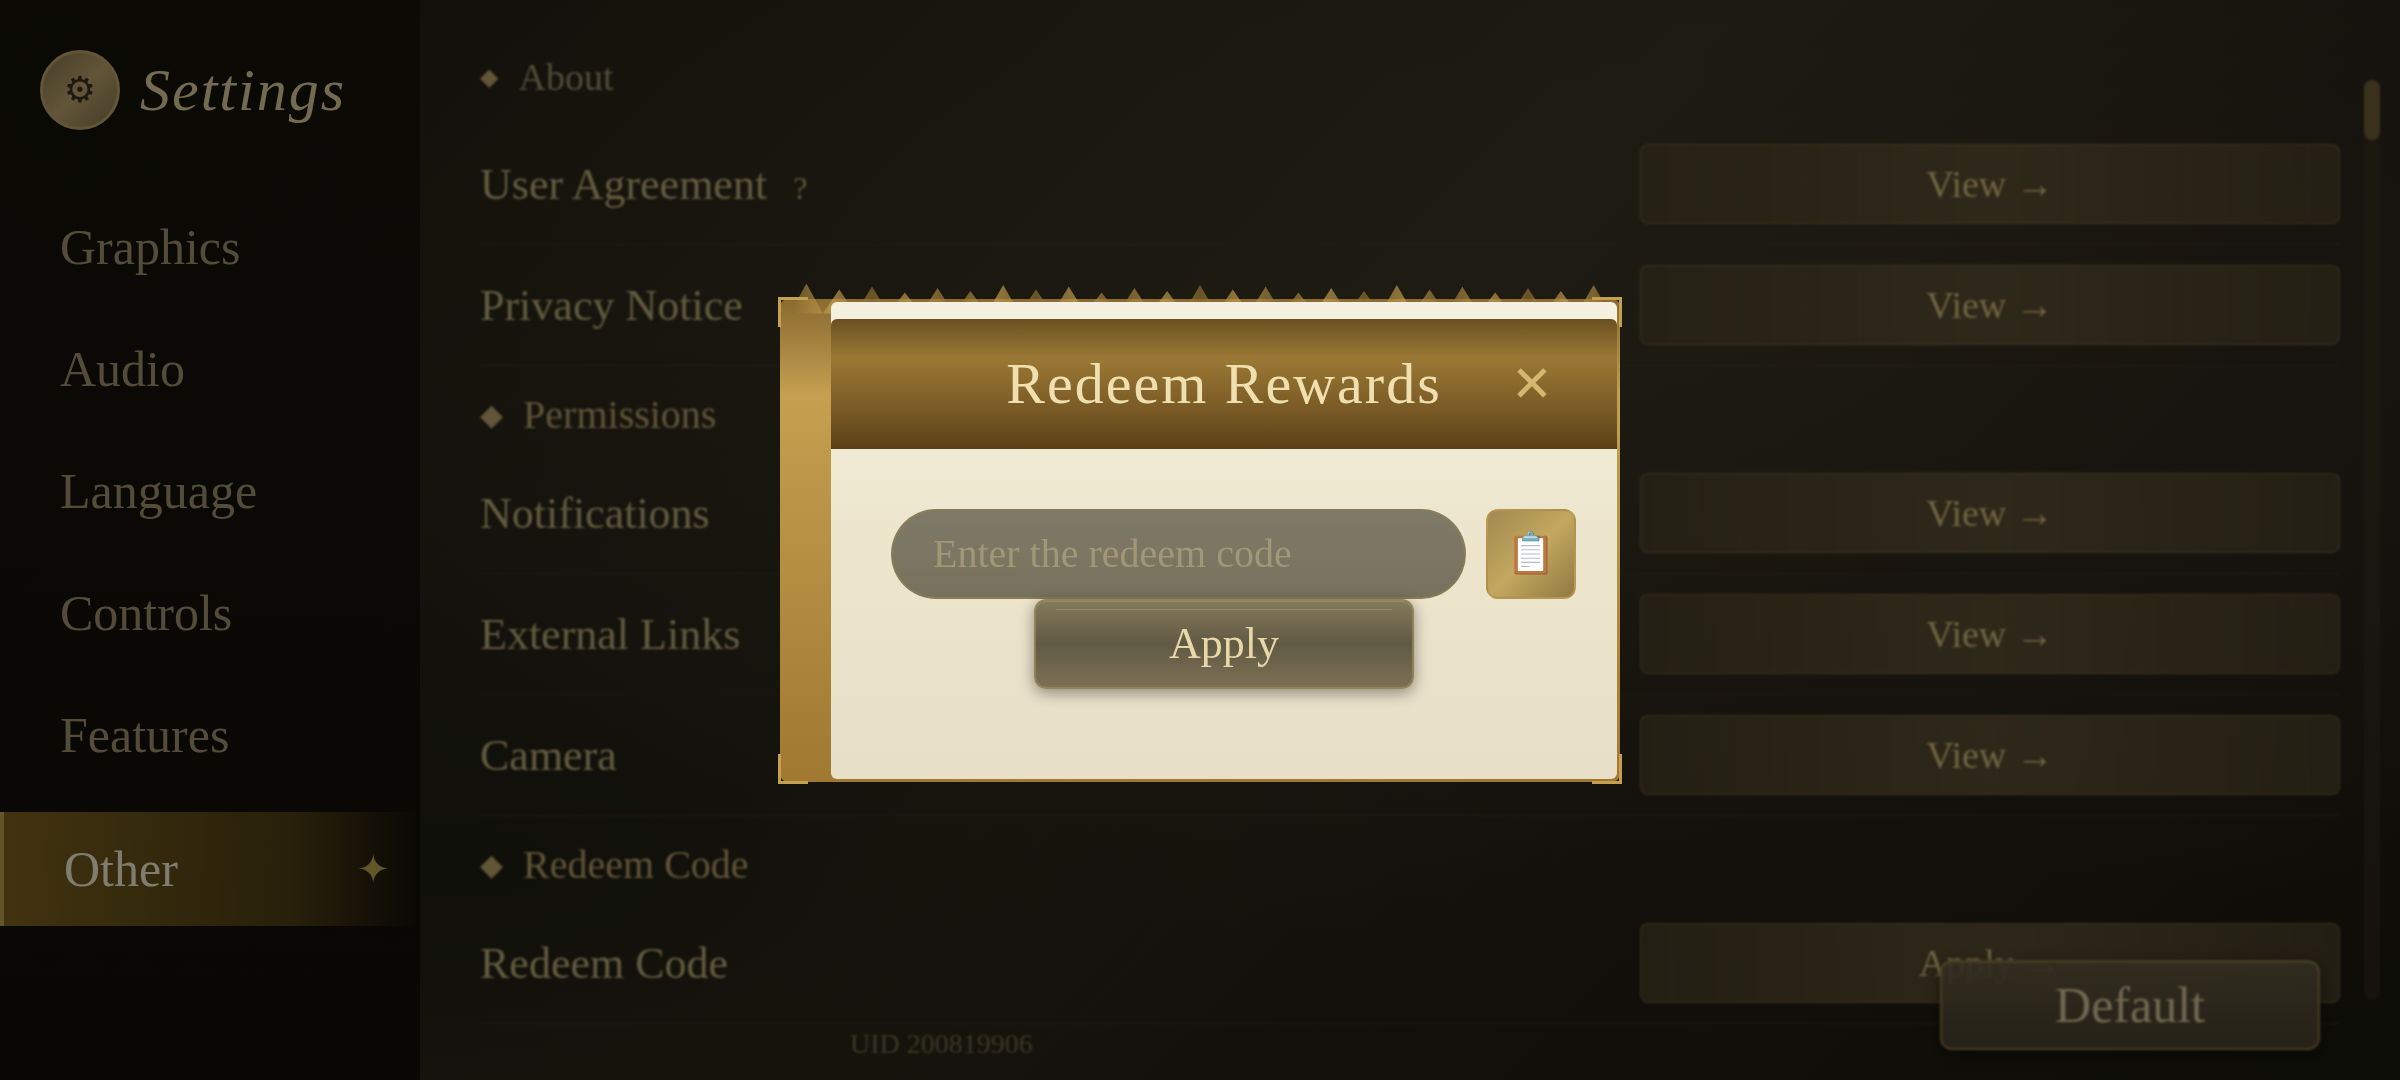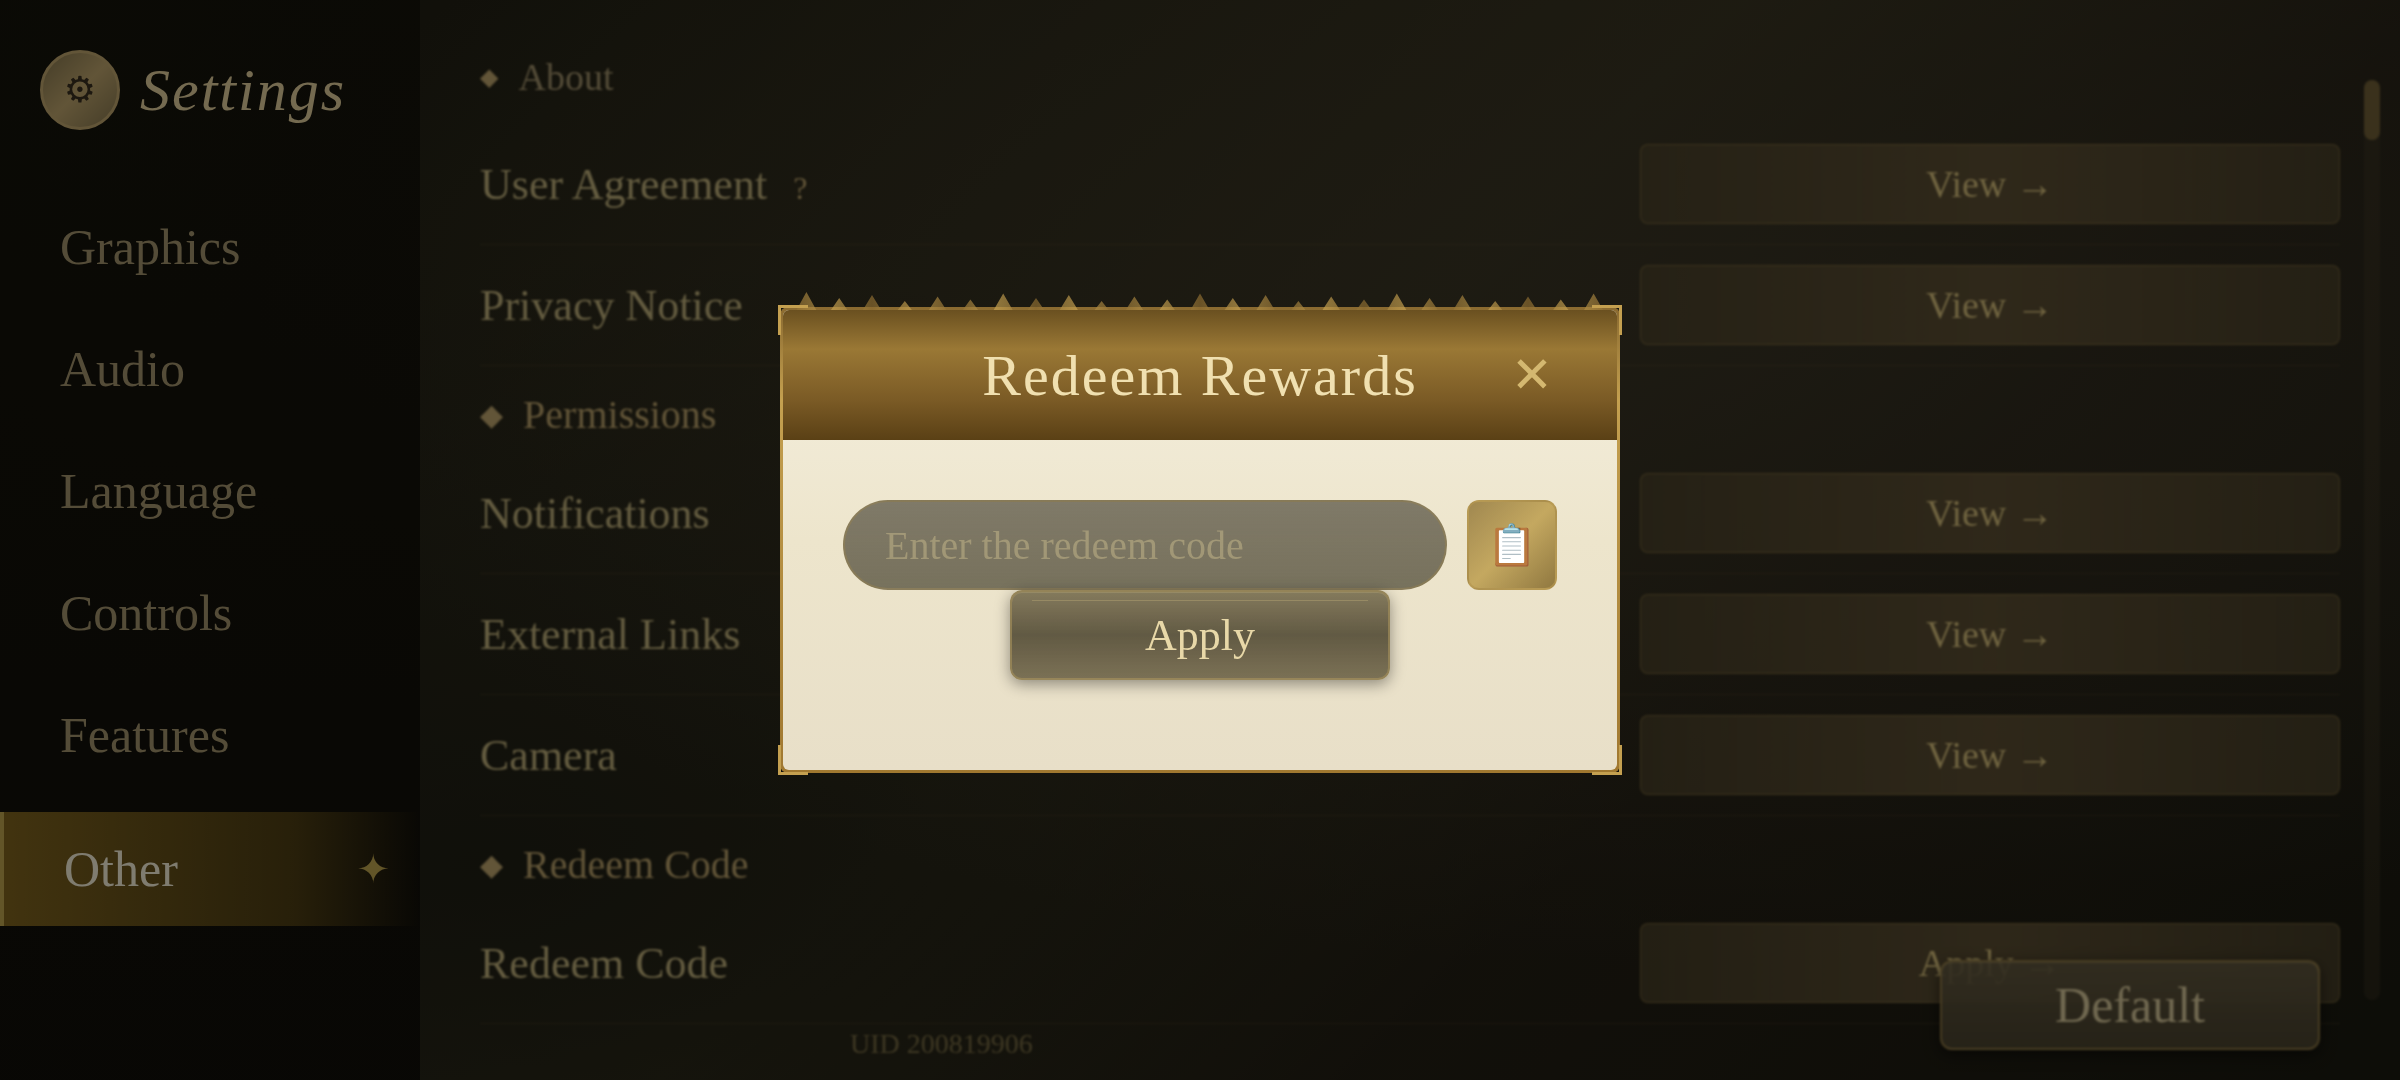--- a/index.html
+++ b/index.html
@@ -241,23 +241,24 @@
     .modal-frame {
       position: relative;
       background: linear-gradient(180deg, #8a6a30 0%, #c4a050 20%, #a07830 100%);
       border-radius: 8px;
       padding: 3px;
     }
 
     .modal-inner {
       background: linear-gradient(180deg, #f5f0e0 0%, #ede5cc 50%, #e8dfc8 100%);
       border-radius: 6px;
-      padding: 0 0 50px 0;
+      padding: 17px 0 50px 0;
       min-height: 420px;
       position: relative;
+      margin-left: 48px;
     }
 
     
     .modal-header {
       background: linear-gradient(180deg, #6a5020 0%, #9a7835 30%, #7a5a25 70%, #5a4015 100%);
       border-radius: 6px 6px 0 0;
       padding: 30px 50px;
       display: flex;
       align-items: center;
       justify-content: space-between;

